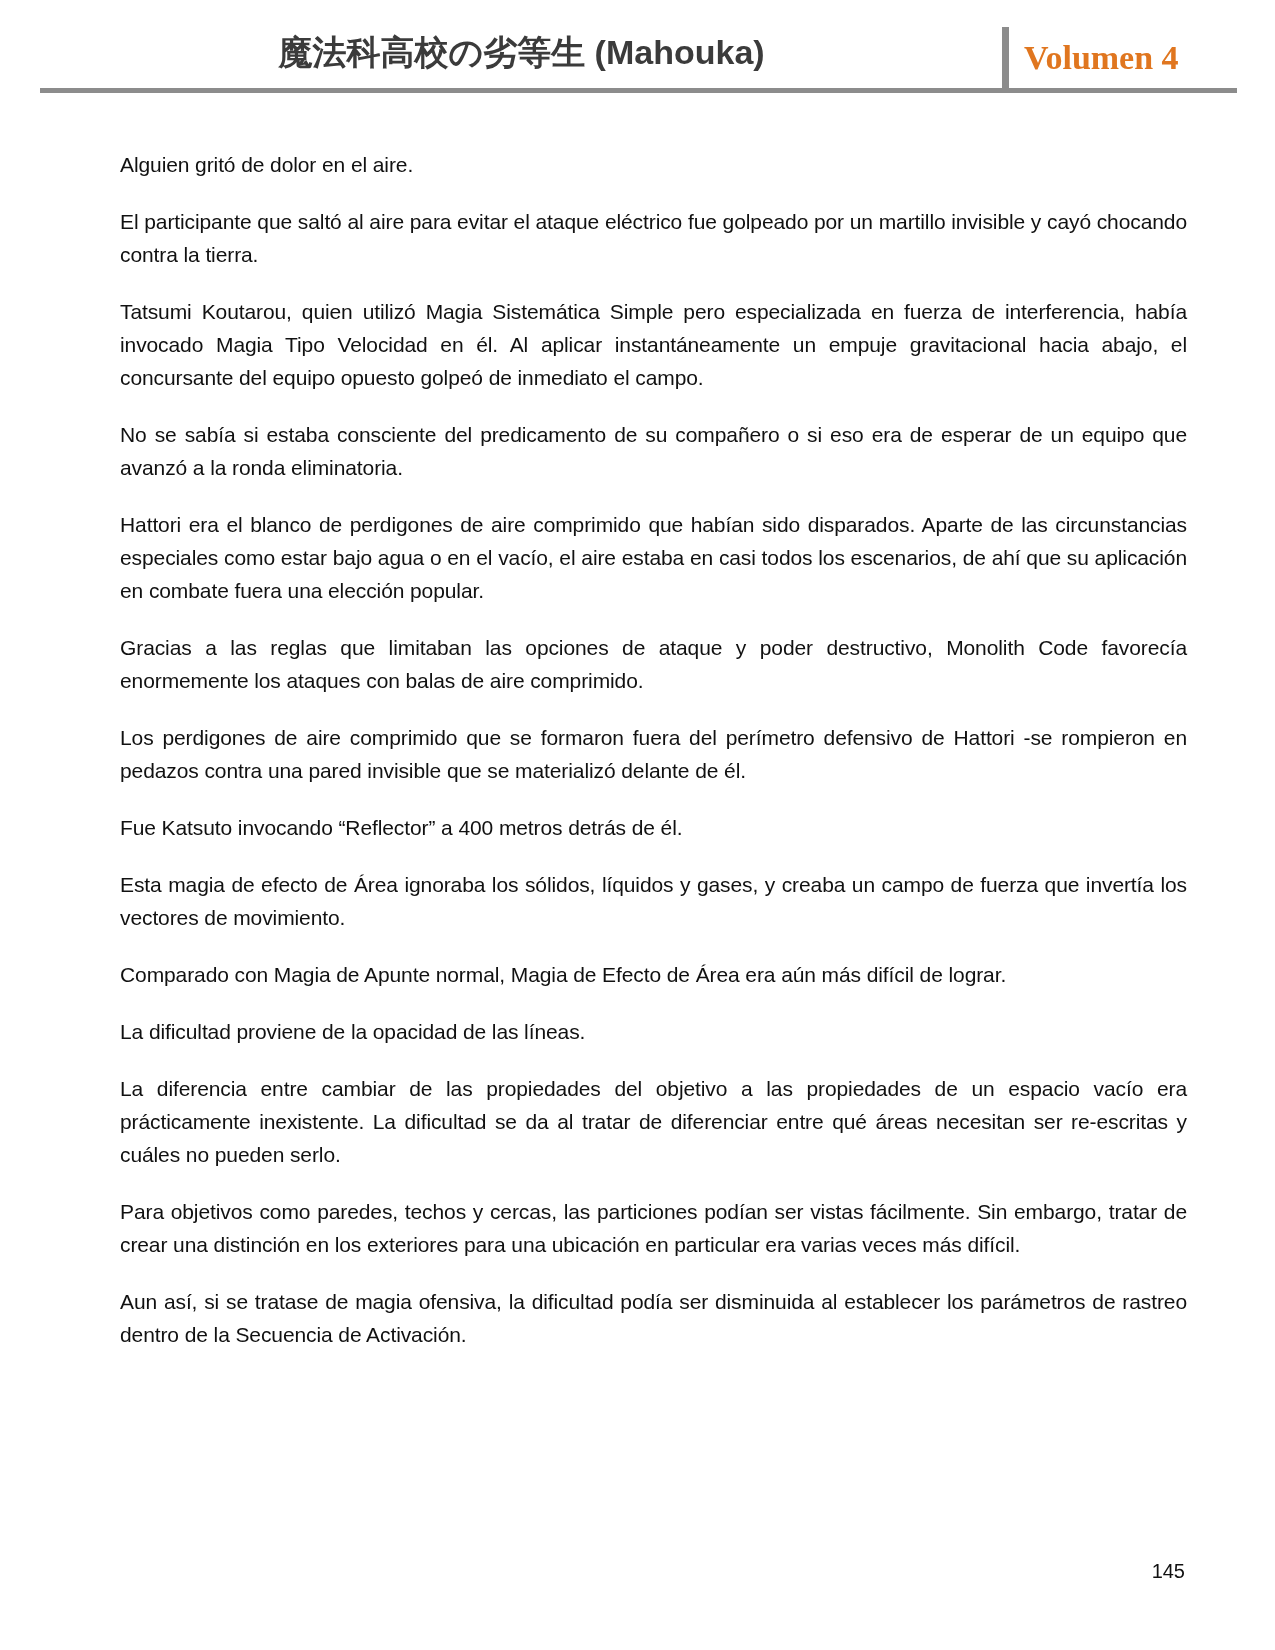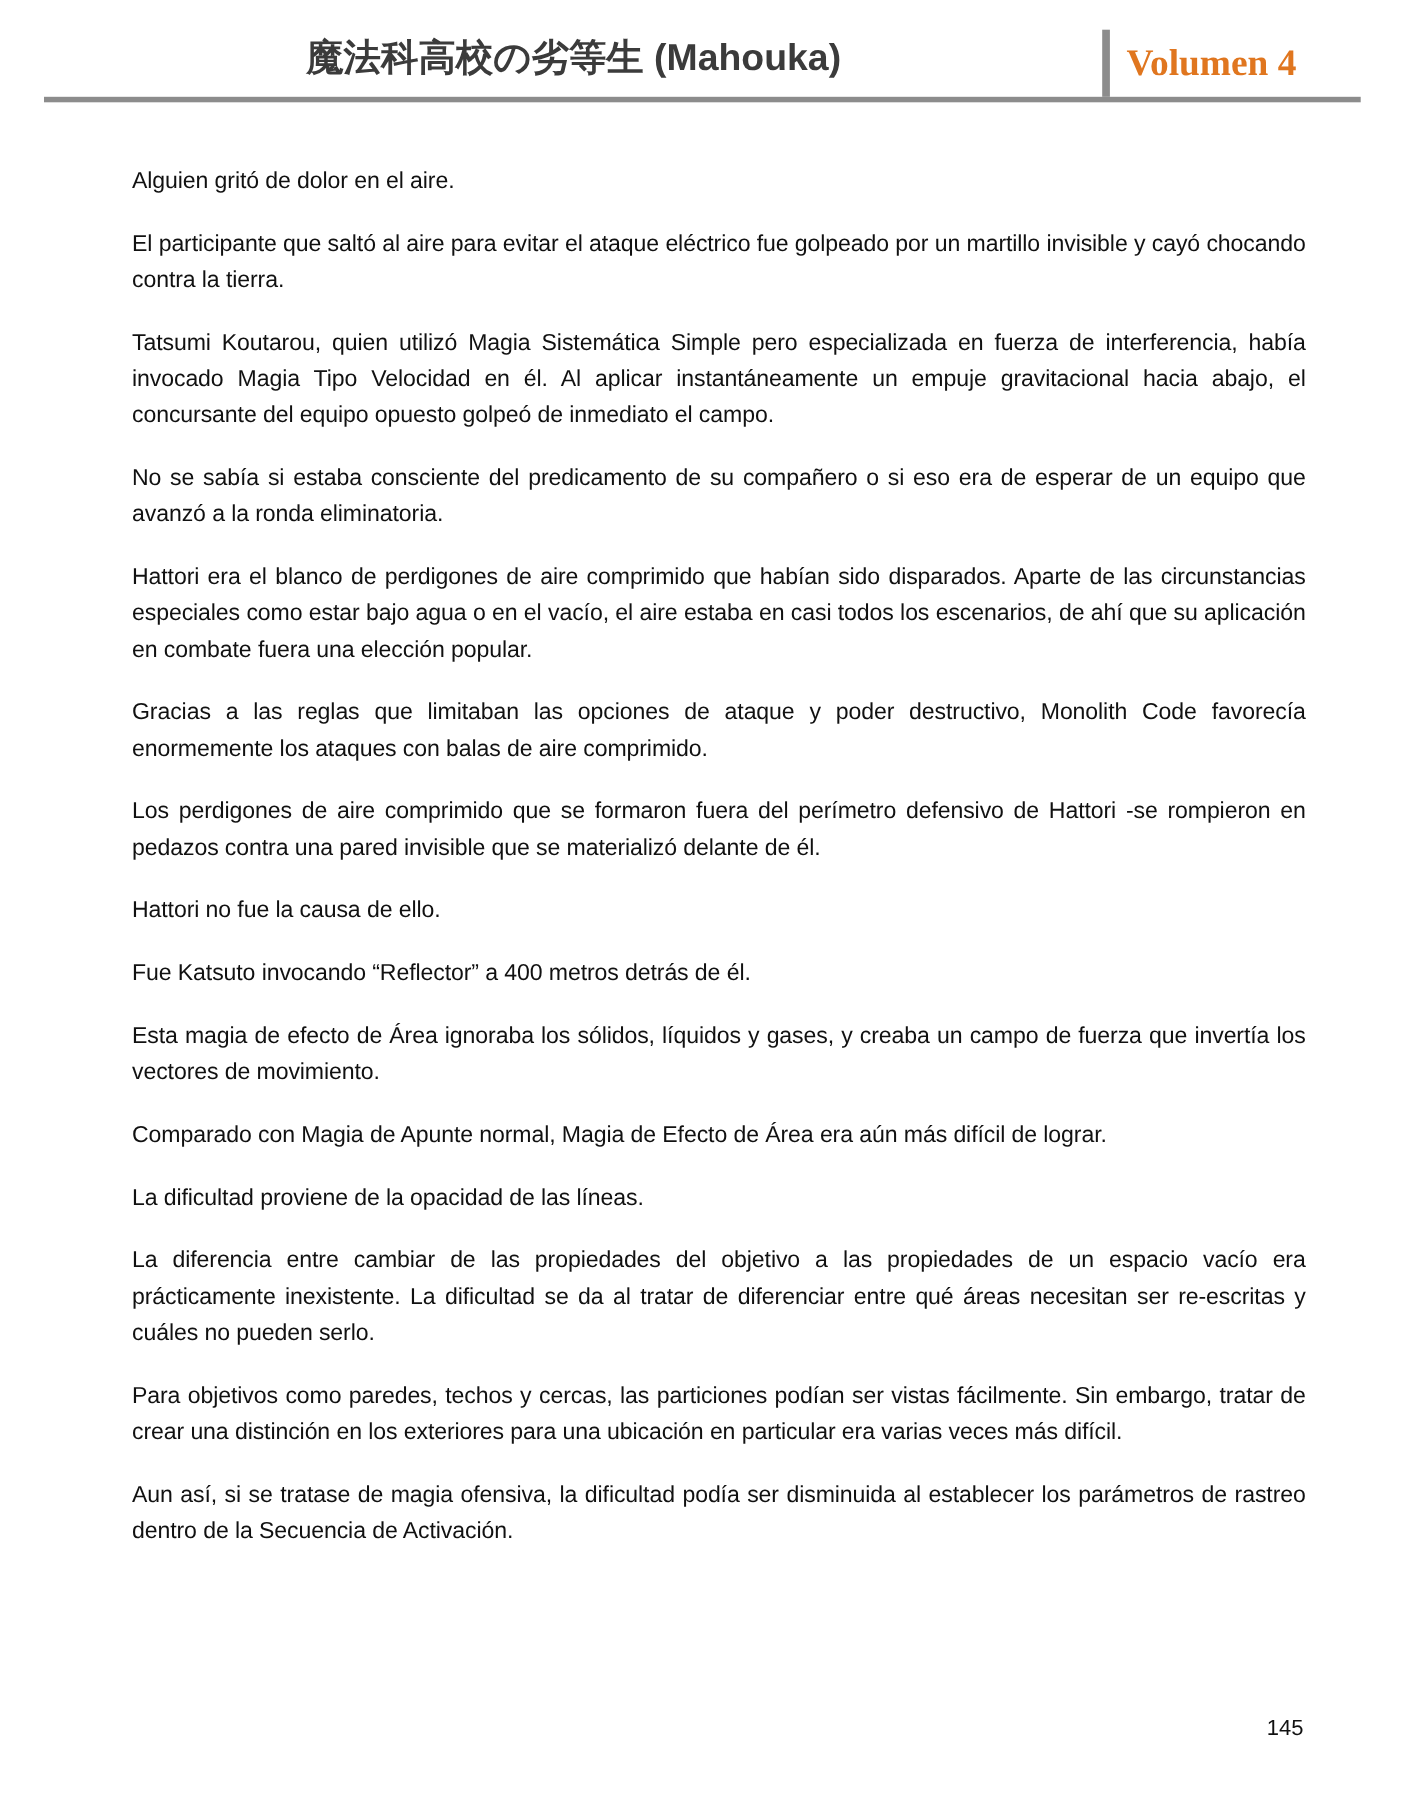--- a/index.html
+++ b/index.html
@@ -85,21 +85,20 @@
   <div class="header-rule"></div>
 
   <div class="content">
       <p class="para">Alguien gritó de dolor en el aire.</p>
       <p class="para">El participante que saltó al aire para evitar el ataque eléctrico fue golpeado por un martillo invisible y cayó chocando contra la tierra.</p>
       <p class="para">Tatsumi Koutarou, quien utilizó Magia Sistemática Simple pero especializada en fuerza de interferencia, había invocado Magia Tipo Velocidad en él. Al aplicar instantáneamente un empuje gravitacional hacia abajo, el concursante del equipo opuesto golpeó de inmediato el campo.</p>
       <p class="para">No se sabía si estaba consciente del predicamento de su compañero o si eso era de esperar de un equipo que avanzó a la ronda eliminatoria.</p>
       <p class="para">Hattori era el blanco de perdigones de aire comprimido que habían sido disparados. Aparte de las circunstancias especiales como estar bajo agua o en el vacío, el aire estaba en casi todos los escenarios, de ahí que su aplicación en combate fuera una elección popular.</p>
       <p class="para">Gracias a las reglas que limitaban las opciones de ataque y poder destructivo, Monolith Code favorecía enormemente los ataques con balas de aire comprimido.</p>
       <p class="para">Los perdigones de aire comprimido que se formaron fuera del perímetro defensivo de Hattori -se rompieron en pedazos contra una pared invisible que se materializó delante de él.</p>
-      <p class="para">Hattori no fue la causa de ello.</p>
       <p class="para">Fue Katsuto invocando “Reflector” a 400 metros detrás de él.</p>
       <p class="para">Esta magia de efecto de Área ignoraba los sólidos, líquidos y gases, y creaba un campo de fuerza que invertía los vectores de movimiento.</p>
       <p class="para">Comparado con Magia de Apunte normal, Magia de Efecto de Área era aún más difícil de lograr.</p>
       <p class="para">La dificultad proviene de la opacidad de las líneas.</p>
       <p class="para">La diferencia entre cambiar de las propiedades del objetivo a las propiedades de un espacio vacío era prácticamente inexistente. La dificultad se da al tratar de diferenciar entre qué áreas necesitan ser re-escritas y cuáles no pueden serlo.</p>
       <p class="para">Para objetivos como paredes, techos y cercas, las particiones podían ser vistas fácilmente. Sin embargo, tratar de crear una distinción en los exteriores para una ubicación en particular era varias veces más difícil.</p>
       <p class="para">Aun así, si se tratase de magia ofensiva, la dificultad podía ser disminuida al establecer los parámetros de rastreo dentro de la Secuencia de Activación.</p>
     </div>
 
   <div class="page-number">145</div>

